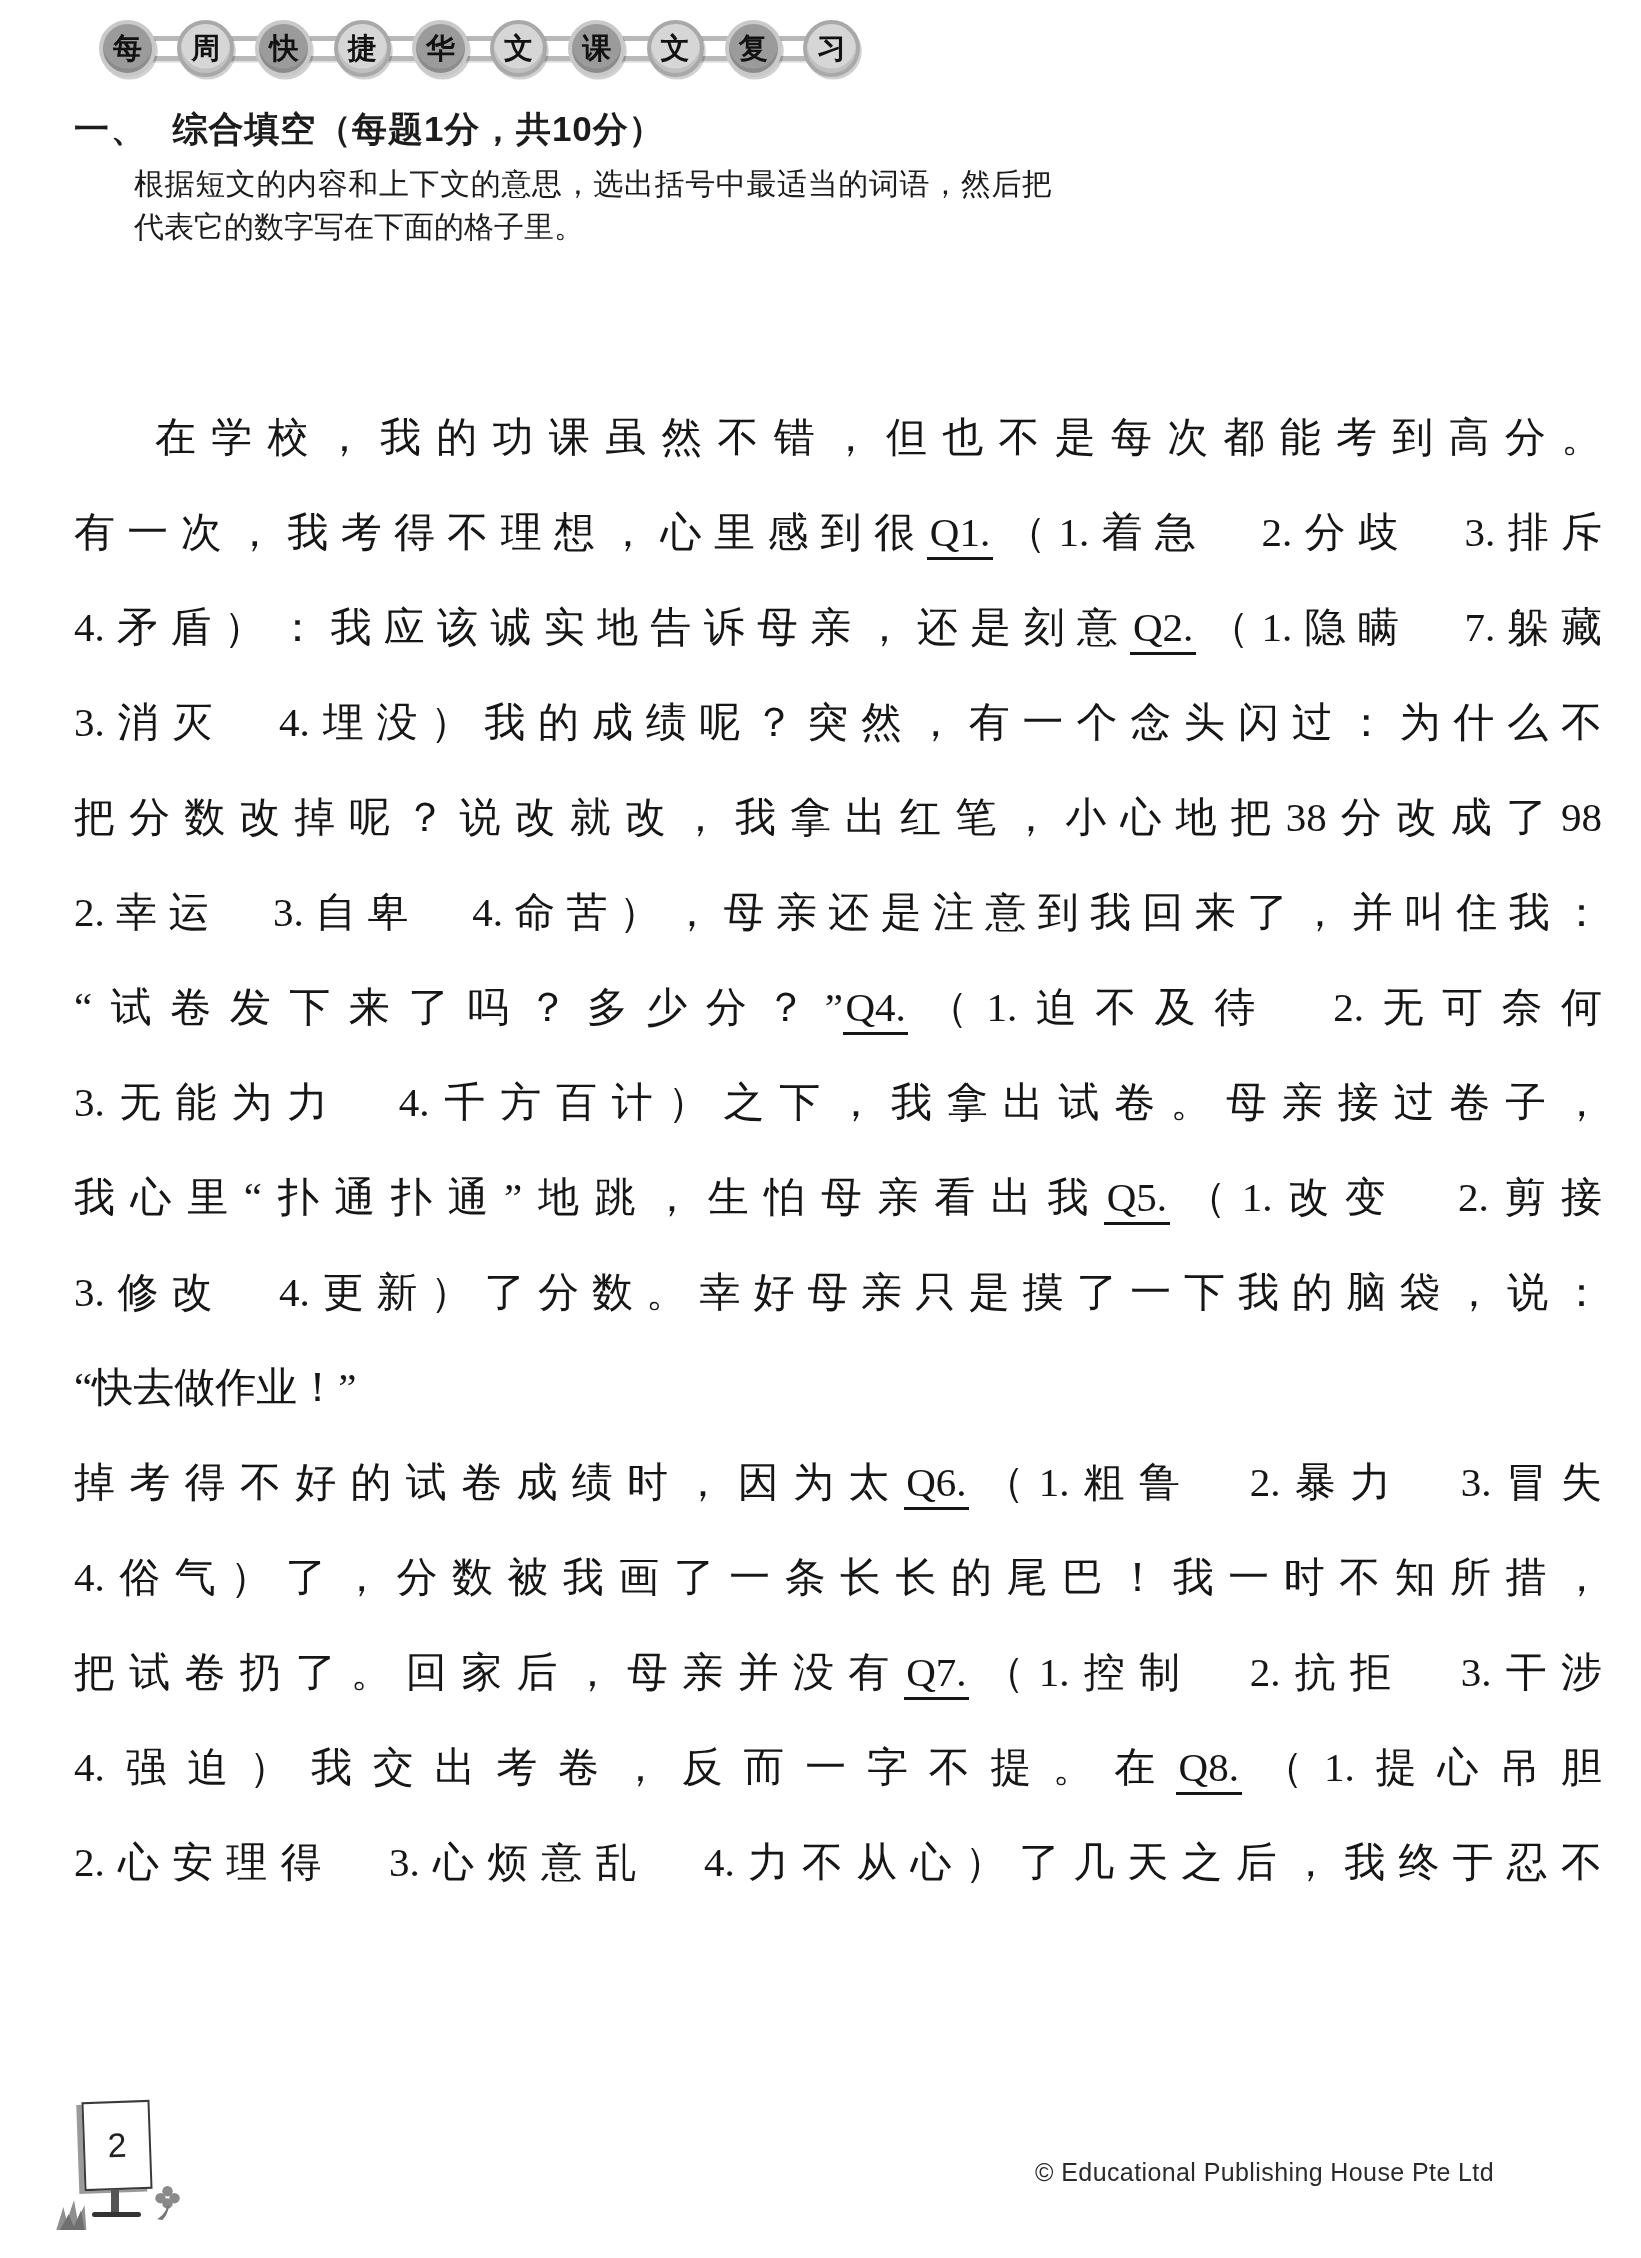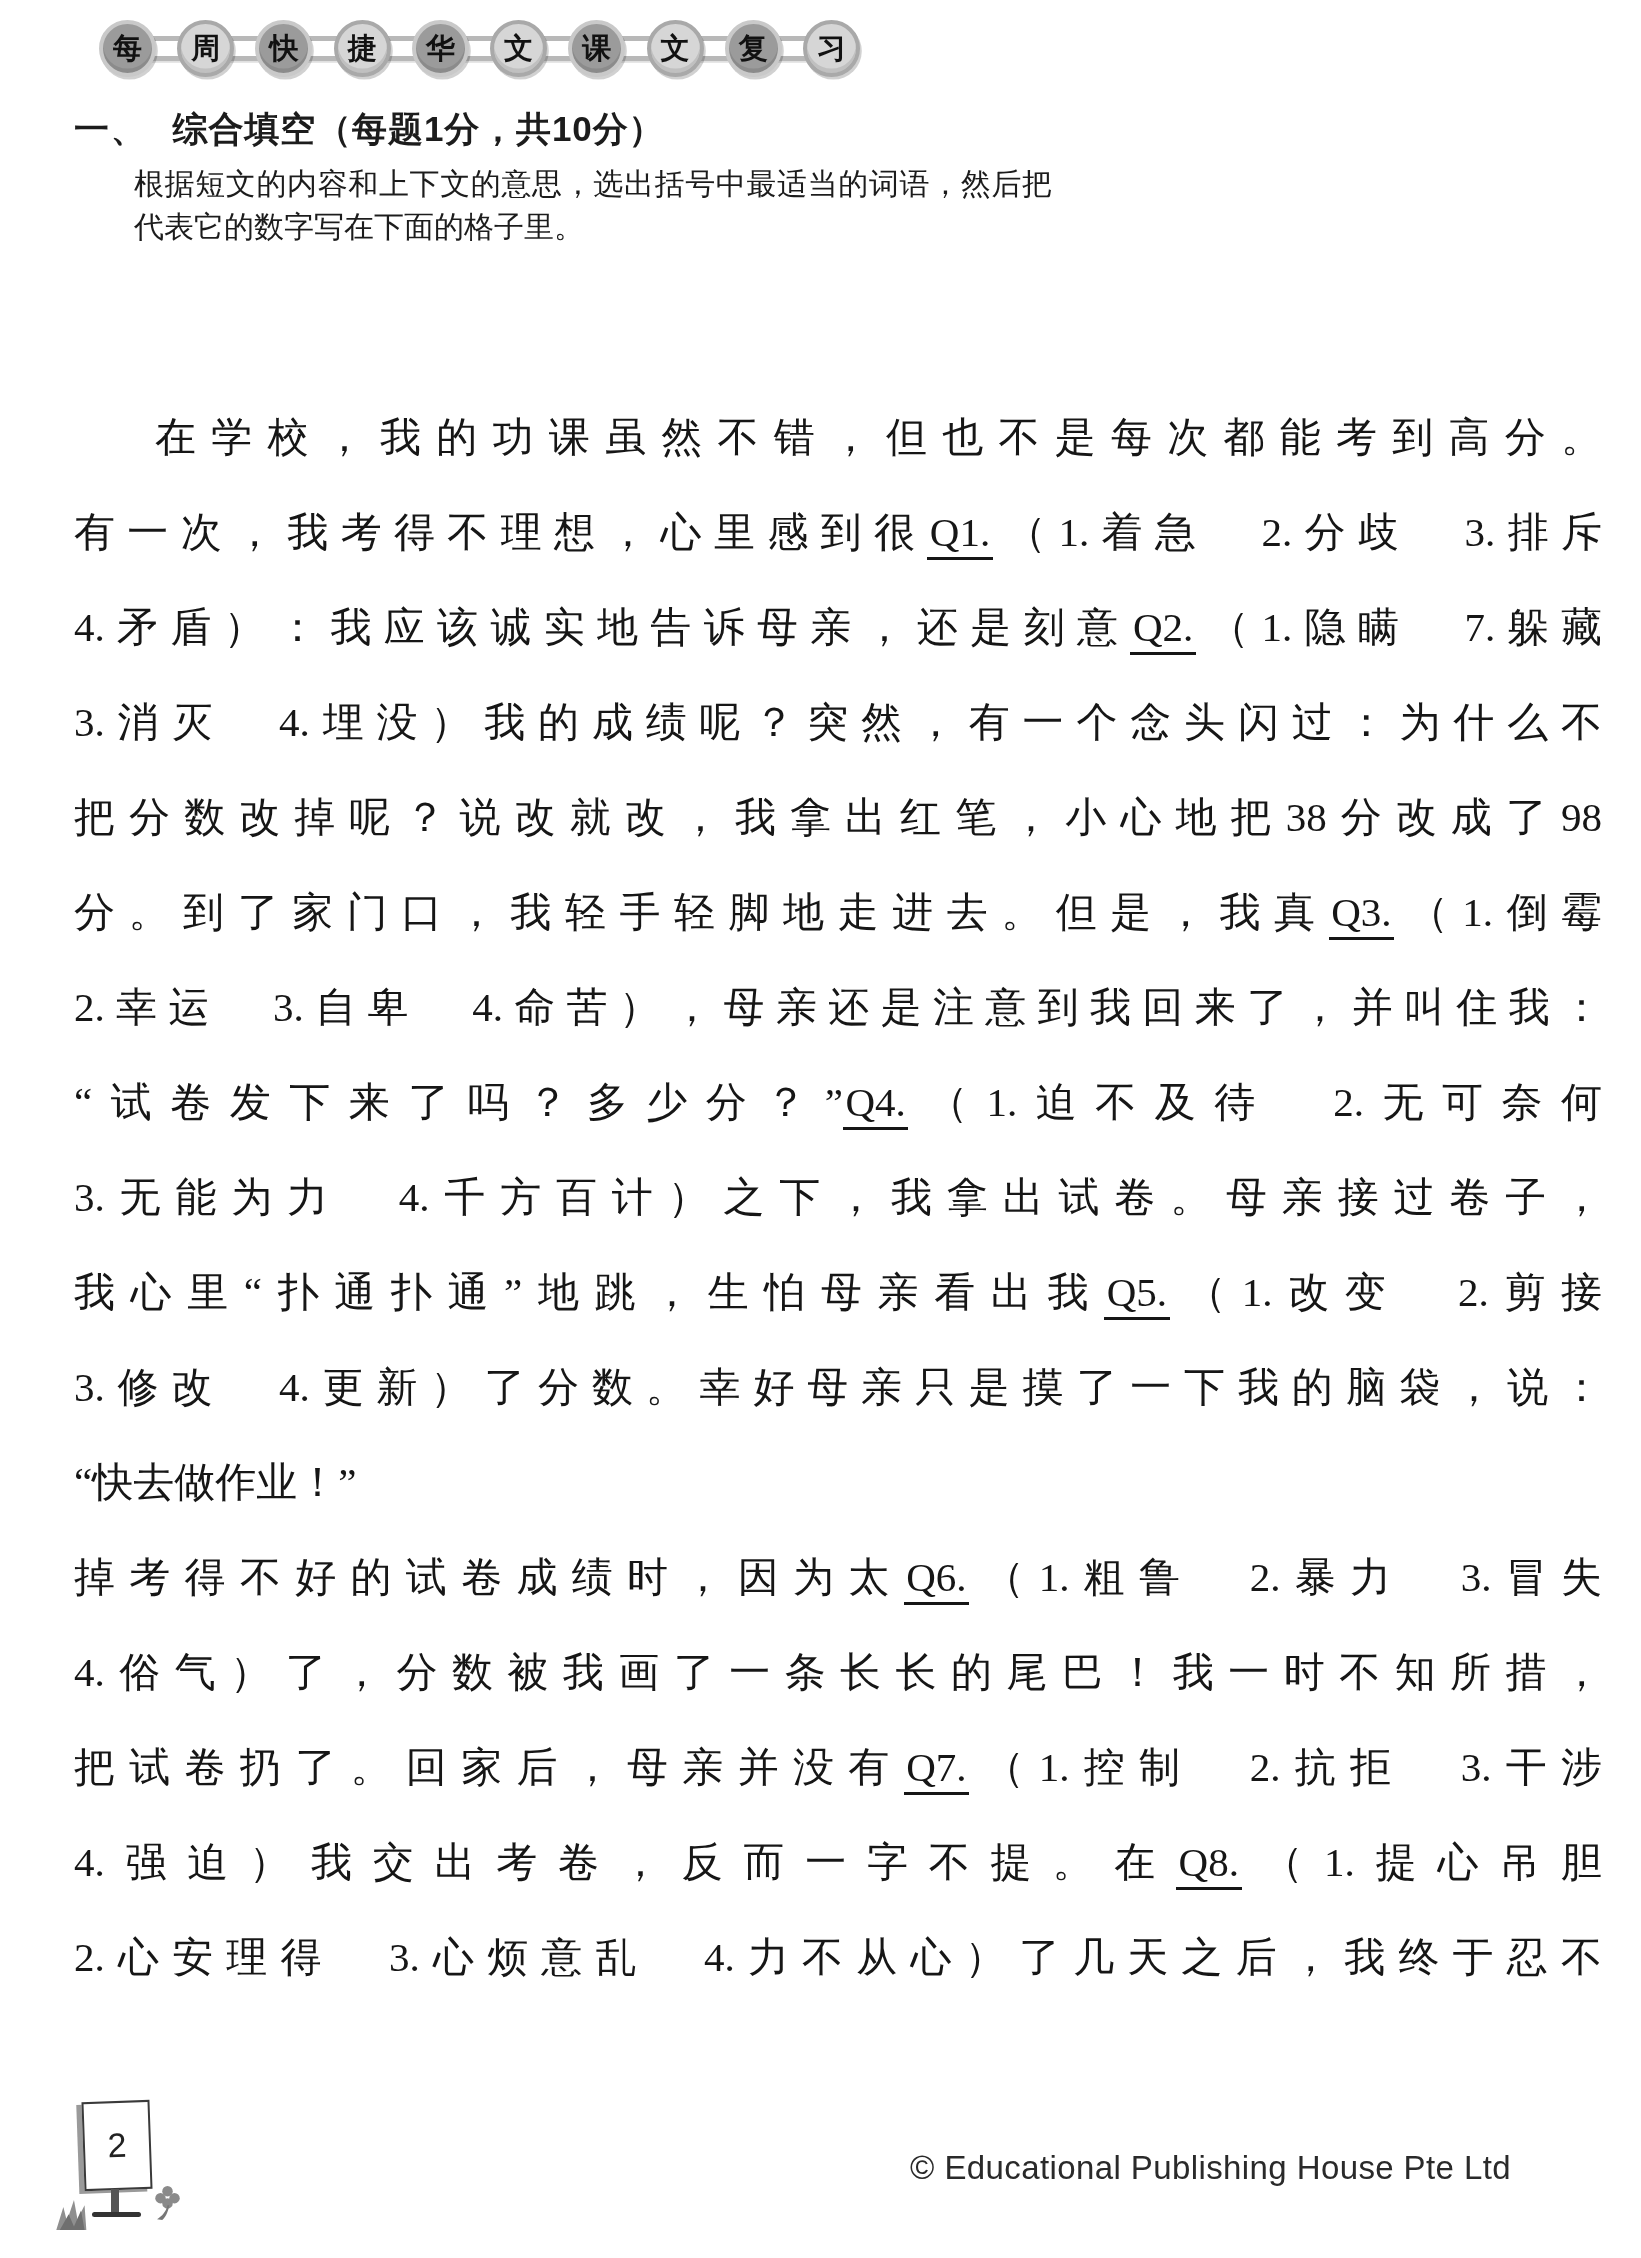--- a/index.html
+++ b/index.html
@@ -72,22 +72,22 @@
     border:2.6px solid #3a3a3a;
     box-shadow:-5.3px 2.6px 0 #9a9a9a;
     transform:rotate(-2deg);
     display:flex;align-items:center;justify-content:center;
   }
   .sign-number{font-size:34px;color:#222;font-family:"Liberation Sans",sans-serif;}
   .sign-post{position:absolute;left:46px;top:88px;width:8px;height:23px;background:#555;}
   .sign-base{position:absolute;left:26.5px;top:111px;width:49px;height:5.3px;background:#333;border-radius:2.6px;}
   .deco{position:absolute;}
   .copyright{
-    position:absolute;right:131px;bottom:71px;
-    font-size:33px;color:#2a2a2a;letter-spacing:0.4px;
+    position:absolute;right:148px;bottom:71px;
+    font-size:25px;color:#2a2a2a;letter-spacing:0.4px;
   }
 </style>
 </head>
 <body>
 
 <div class="page">
 
   <div class="chain">
       <span class="circle dark">每</span>
       <span class="link"></span>
@@ -116,21 +116,20 @@
   </div>
 
   <p class="instructions">根据短文的内容和上下文的意思，选出括号中最适当的词语，然后把代表它的数字写在下面的格子里。</p>
 
   <div class="passage">
       <div class="pline indent"><span>在学校，我的功课虽然不错，但也不是每次都能考到高分。</span></div>
       <div class="pline"><span>有一次，我考得不理想，心里感到很</span><span class="blank">Q1.</span><span>（1.着急　2.分歧　3.排斥</span></div>
       <div class="pline"><span>4.矛盾）：我应该诚实地告诉母亲，还是刻意</span><span class="blank">Q2.</span><span>（1.隐瞒　7.躲藏</span></div>
       <div class="pline"><span>3.消灭　4.埋没）我的成绩呢？突然，有一个念头闪过：为什么不</span></div>
       <div class="pline"><span>把分数改掉呢？说改就改，我拿出红笔，小心地把38分改成了98</span></div>
-      <div class="pline"><span>分。到了家门口，我轻手轻脚地走进去。但是，我真</span><span class="blank">Q3.</span><span>（1.倒霉</span></div>
       <div class="pline"><span>2.幸运　3.自卑　4.命苦），母亲还是注意到我回来了，并叫住我：</span></div>
       <div class="pline"><span>“试卷发下来了吗？多少分？”</span><span class="blank">Q4.</span><span>（1.迫不及待　2.无可奈何</span></div>
       <div class="pline"><span>3.无能为力　4.千方百计）之下，我拿出试卷。母亲接过卷子，</span></div>
       <div class="pline"><span>我心里“扑通扑通”地跳，生怕母亲看出我</span><span class="blank">Q5.</span><span>（1.改变　2.剪接</span></div>
       <div class="pline"><span>3.修改　4.更新）了分数。幸好母亲只是摸了一下我的脑袋，说：</span></div>
       <div class="pline short"><span>“快去做作业！”</span></div>
       <div class="pline"><span>掉考得不好的试卷成绩时，因为太</span><span class="blank">Q6.</span><span>（1.粗鲁　2.暴力　3.冒失</span></div>
       <div class="pline"><span>4.俗气）了，分数被我画了一条长长的尾巴！我一时不知所措，</span></div>
       <div class="pline"><span>把试卷扔了。回家后，母亲并没有</span><span class="blank">Q7.</span><span>（1.控制　2.抗拒　3.干涉</span></div>
       <div class="pline"><span>4.强迫）我交出考卷，反而一字不提。在</span><span class="blank">Q8.</span><span>（1.提心吊胆</span></div>

